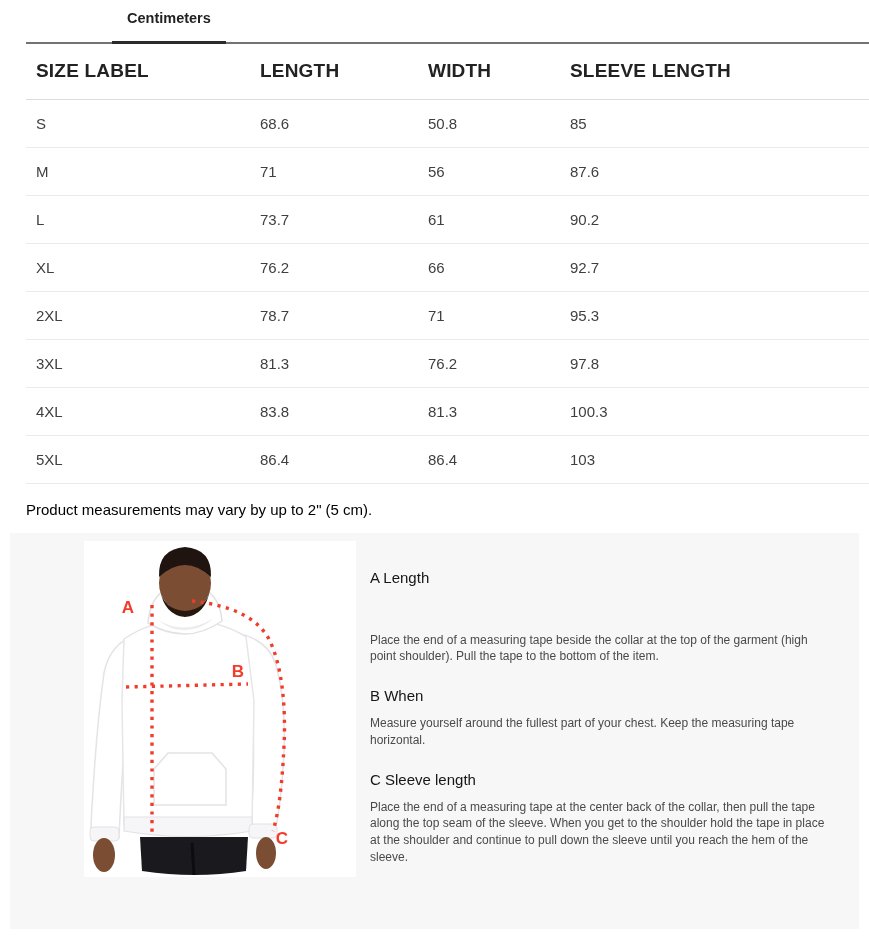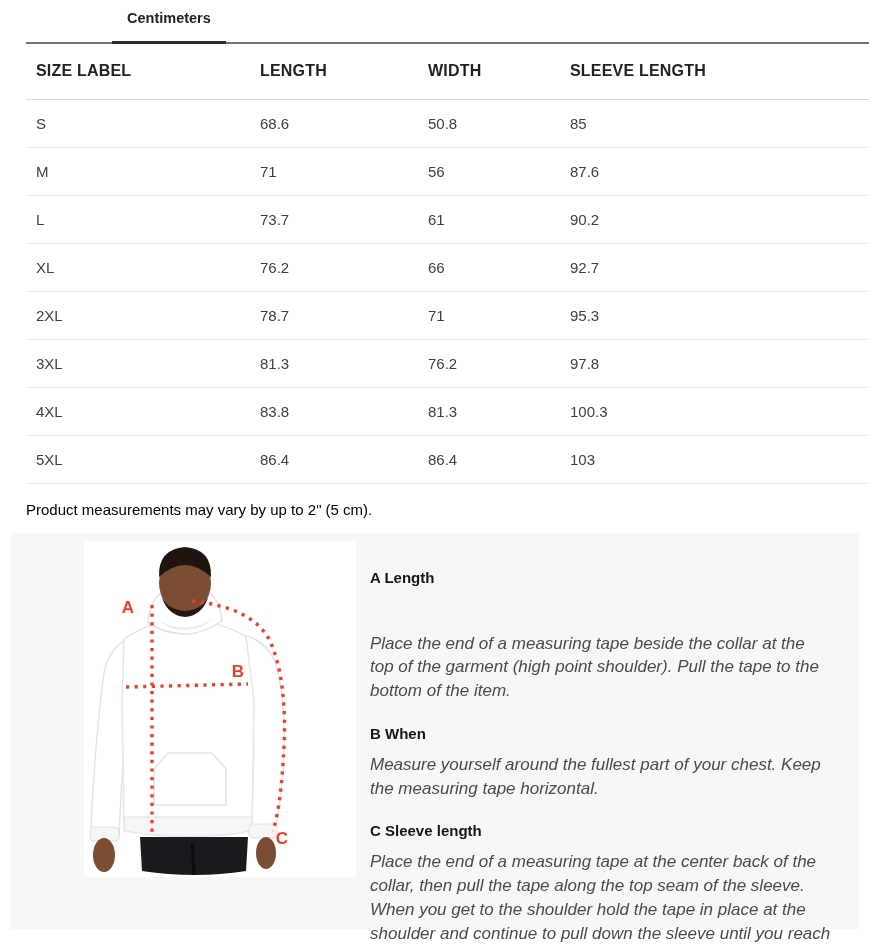--- a/index.html
+++ b/index.html
@@ -18,41 +18,41 @@
     font-size: 14.5px; font-weight: 700; color: #222;
     border-bottom: 3px solid #2b2b2b; cursor: pointer;
   }
   
   .size-table-wrap { margin-left: 26px; }
   table.size-table { width: 100%; border-collapse: collapse; table-layout: fixed; }
   table.size-table col.c1 { width: 234px; }
   table.size-table col.c2 { width: 168px; }
   table.size-table col.c3 { width: 142px; }
   th.hcell {
-    text-align: left; font-size: 16px; font-weight: 700; color: #222;
+    text-align: left; font-size: 19px; font-weight: 700; color: #222;
     letter-spacing: .2px; height: 55px; padding: 0;
     border-bottom: 1px solid #dcdcdc;
   }
   th.hcell.first, td.cell.first { padding-left: 10px; }
   td.cell {
     font-size: 15px; color: #3f3f3f; height: 48px; padding: 0;
     border-bottom: 1px solid #e9e9e9;
   }
   
   .note { margin: 17px 0 0 26px; font-size: 15px; color: #000000; }
   
   .panel {
     margin: 15px 10px 0 10px; height: 396px;
     background: #f7f7f7; display: flex;
   }
   .panel-left { width: 352px; flex: 0 0 352px; position: relative; }
   .panel-left svg { position: absolute; left: 70px; top: 8px; }
   .panel-right { flex: 1; padding: 36px 26px 0 8px; }
-  .guide-heading { margin: 0; font-size: 15px; font-weight: 700; color: #161616; }
-  .guide-body { margin: 11px 0 0 0; font-size: 17px; color: #4a4a4a; line-height: 1.4; font-style: italic; }
+  .guide-heading { margin: 0; font-size: 15px; font-weight: 400; color: #161616; }
+  .guide-body { margin: 11px 0 0 0; font-size: 12px; color: #4a4a4a; line-height: 1.4; }
   .sec { margin-top: 22px; }
   .sec.first { margin-top: 0; }
   .sec.first .guide-body { margin-top: 46px; }
 </style>
 </head>
 <body>
 
 <div class="tabs">
   <div class="tab">
     <span>Centimeters</span>

